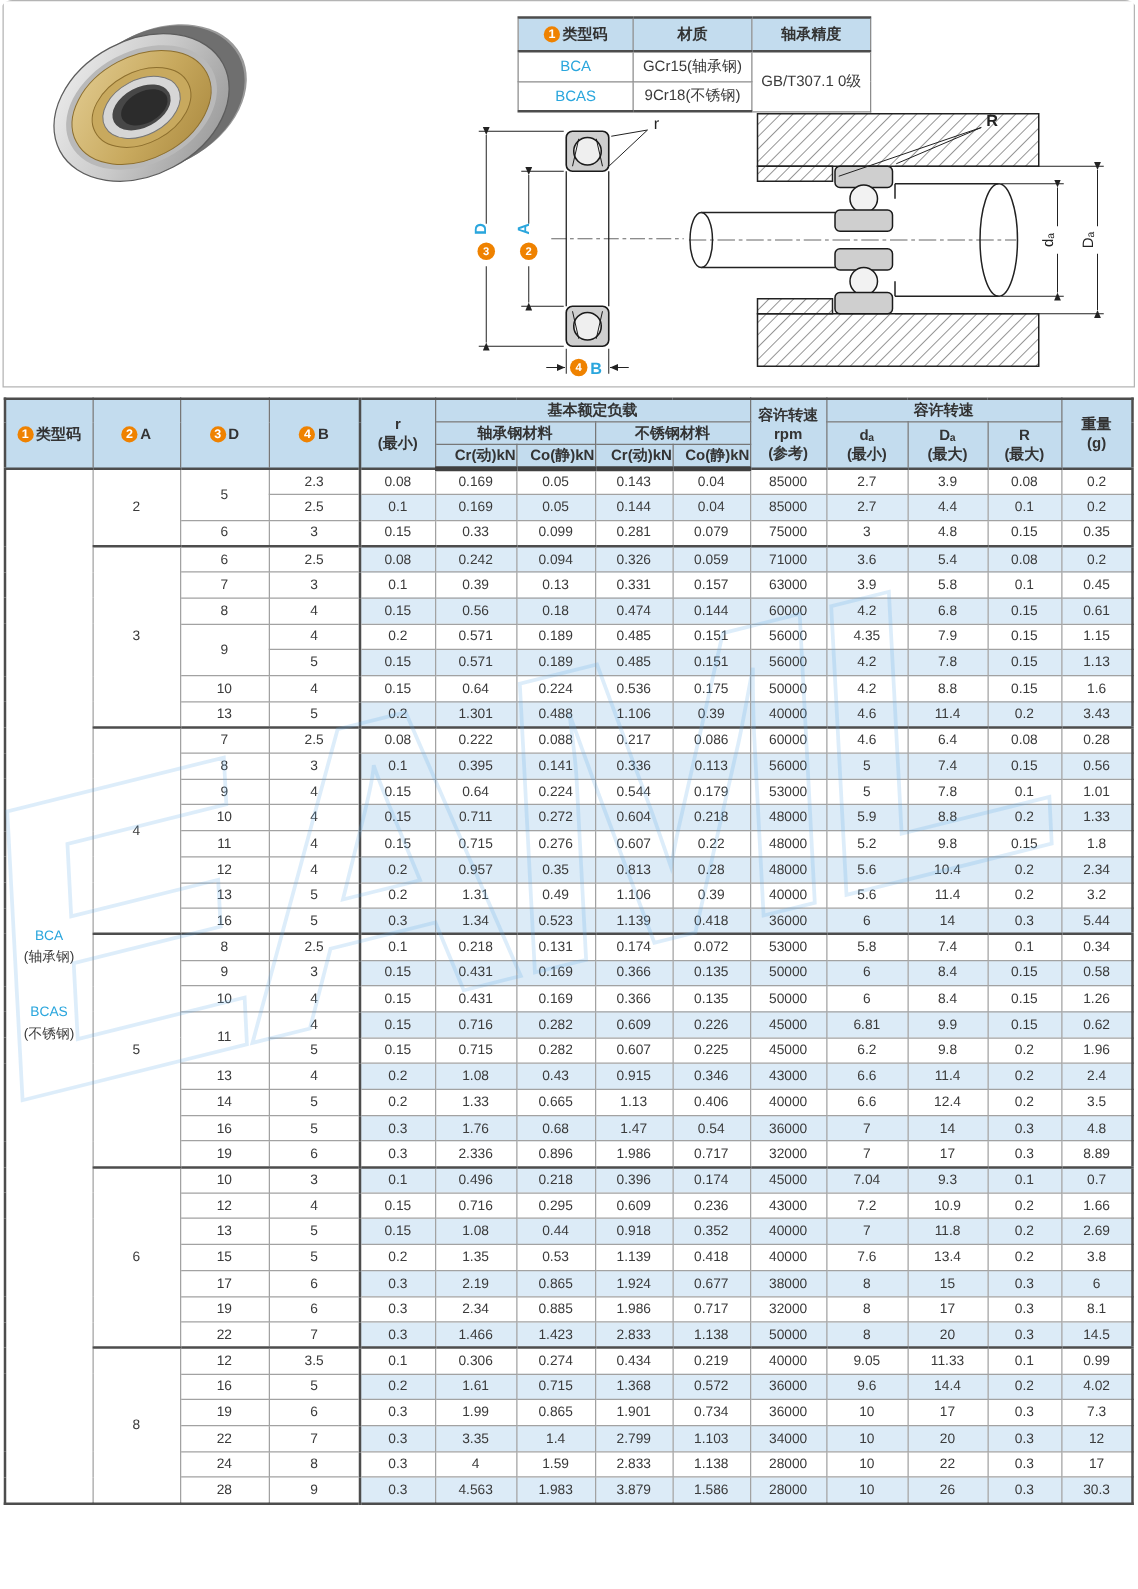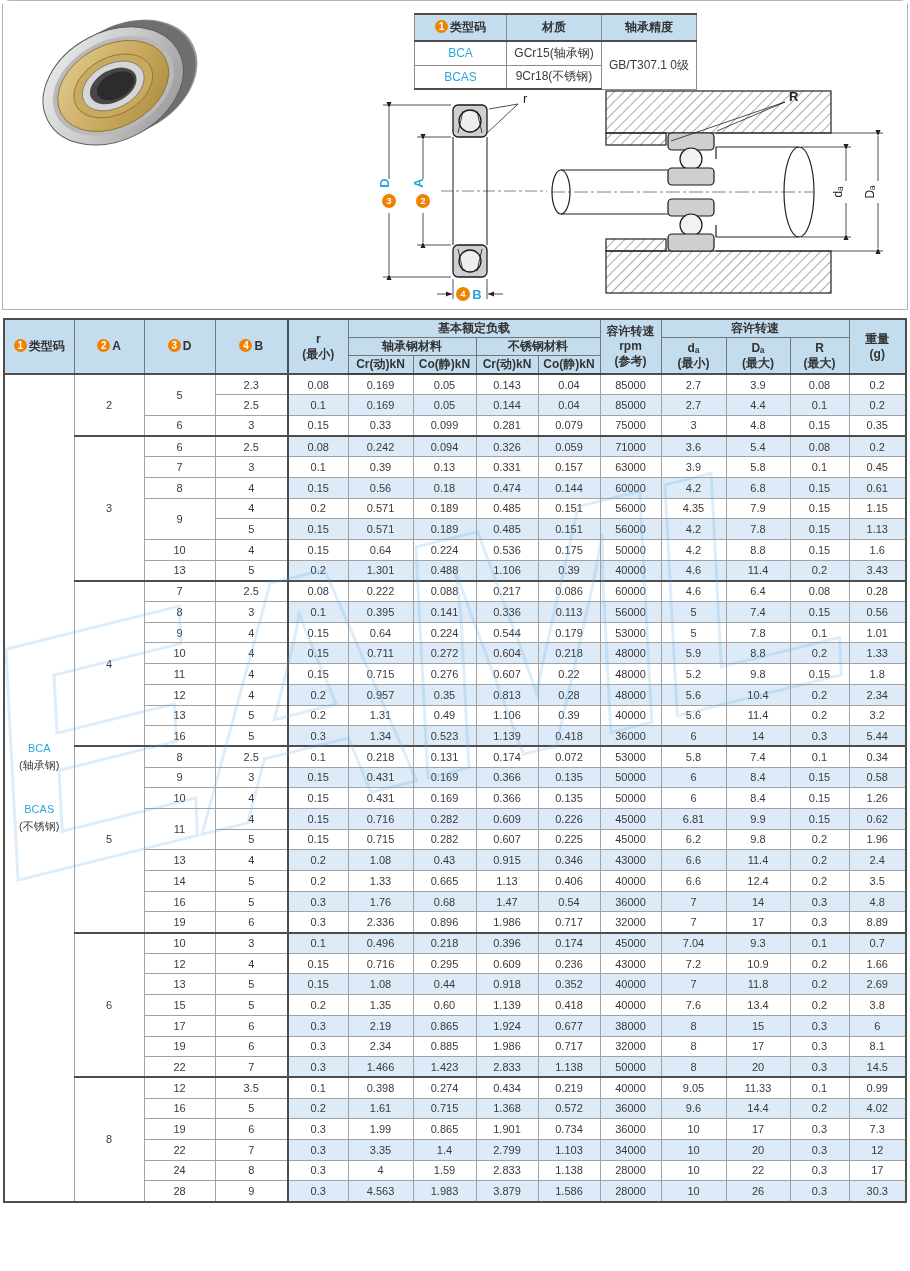--- a/index.html
+++ b/index.html
@@ -34,21 +34,21 @@
   #spec-wrap { position:absolute; left:3px; top:318px; width:904px; }
   table.spec { border-collapse:collapse; table-layout:fixed; width:904px;
                border:2px solid #4d4d4d; }
   table.spec th { background:#c3dcee; border:1px solid #777; font-weight:bold;
                   font-size:12px; color:#333; padding:1px 0; line-height:1.25; }
   table.spec td { border:1px solid #a2a2a2; text-align:center; font-size:11px;
                   height:20.7px; padding:0; color:#3a3a3a; }
   table.spec td.stripe { background:#dcebf7; }
   table.spec td.col-r, table.spec th.col-r { border-left:2px solid #4d4d4d; }
   table.spec tr.group-start td { border-top:2px solid #4d4d4d; }
-  table.spec thead tr:last-child th { border-bottom:2px solid #404040; }
+  table.spec thead tr:last-child th { border-bottom:4px solid #404040;text-align:right; }
   td.typecell { background:#fff; font-size:12px; vertical-align:middle; }
   td.typecell .gap { height:26px; }
   td.typecell div { line-height:1.6; }
 
   
   #watermark { position:absolute; left:-30px; top:460px; width:1000px;
                font-size:330px; font-style:italic; font-weight:bold;
                letter-spacing:-18px; color:transparent;
                -webkit-text-stroke:3px rgba(100,175,230,0.22);
                transform:rotate(-14deg); pointer-events:none; white-space:nowrap; }
@@ -719,21 +719,21 @@
             <td class="stripe">7</td>
             <td class="stripe">11.8</td>
             <td class="stripe">0.2</td>
             <td class="stripe">2.69</td>
           </tr>
           <tr>
             <td class="cyan">15</td>
             <td class="cyan">5</td>
             <td class="col-r ">0.2</td>
             <td class="">1.35</td>
-            <td class="">0.60</td>
+            <td class="">0.53</td>
             <td class="">1.139</td>
             <td class="">0.418</td>
             <td class="">40000</td>
             <td class="">7.6</td>
             <td class="">13.4</td>
             <td class="">0.2</td>
             <td class="">3.8</td>
           </tr>
           <tr>
             <td class="cyan">17</td>
@@ -775,21 +775,21 @@
             <td class="stripe">8</td>
             <td class="stripe">20</td>
             <td class="stripe">0.3</td>
             <td class="stripe">14.5</td>
           </tr>
           <tr class="group-start">
             <td rowspan="6" class="cyan">8</td>
             <td class="cyan">12</td>
             <td class="cyan">3.5</td>
             <td class="col-r ">0.1</td>
-            <td class="">0.398</td>
+            <td class="">0.306</td>
             <td class="">0.274</td>
             <td class="">0.434</td>
             <td class="">0.219</td>
             <td class="">40000</td>
             <td class="">9.05</td>
             <td class="">11.33</td>
             <td class="">0.1</td>
             <td class="">0.99</td>
           </tr>
           <tr>

